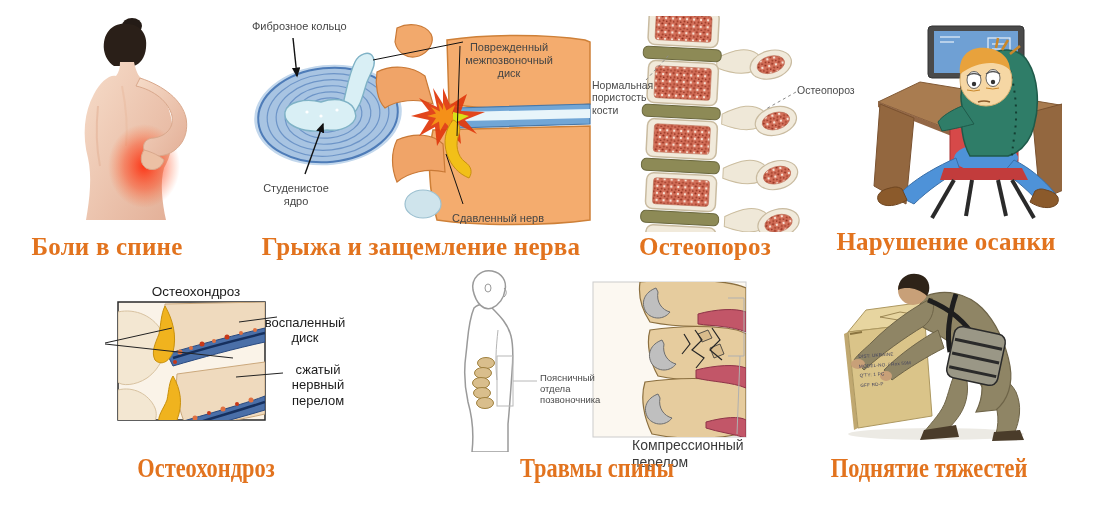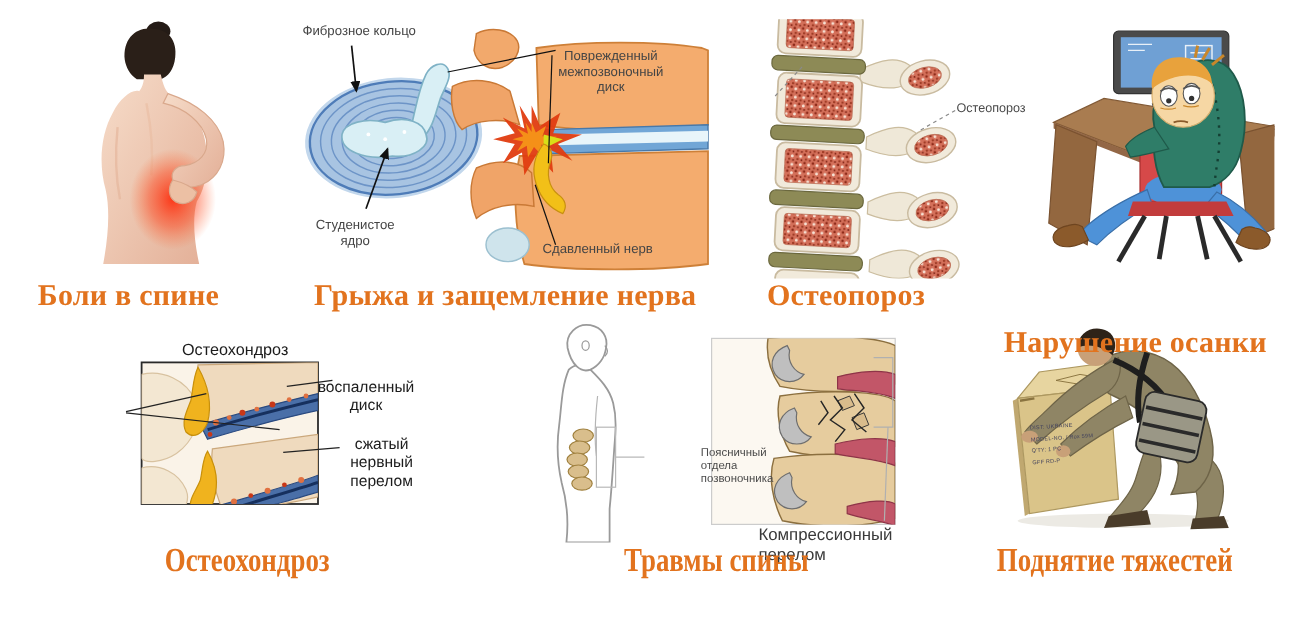--- a/index.html
+++ b/index.html
@@ -13,21 +13,21 @@
   .capTop{font-size:25px;letter-spacing:.2px;}
   .capBottom{font-size:28px;transform:translateX(-50%) scaleX(.8);}
   
   .lbl{position:absolute;white-space:pre-line;color:#3c3c3c;line-height:1.18;
        font-family:"Liberation Sans",sans-serif;}
   .lbl.c{text-align:center;}
   .lblHernia{font-size:11px;color:#454545;}
   .lblOsteo{font-size:10.5px;color:#4a4a4a;}
   .lblChond{font-size:13px;color:#1c1c1c;}
   .lblChondTitle{font-size:13.5px;color:#1c1c1c;}
-  .lblInj{font-size:9.5px;color:#4a4a4a;margin-left:44px;}
+  .lblInj{font-size:9.5px;color:#4a4a4a;}
   .lblFrac{font-size:14px;color:#3a3a3a;}
   .lblBox{font-size:4.6px;line-height:2.1;letter-spacing:.2px;color:#41415c;
           transform:rotate(-4deg);transform-origin:left top;}
 </style>
 </head>
 <body>
 
 <div class="canvas">
 
   <section class="panel" style="left:52px;top:16px;">
@@ -107,21 +107,21 @@
         <line x1="216" y1="192" x2="199" y2="142" stroke-width="1"></line>
       </g>
     </svg>
   </section>
   <div class="lbl lblHernia" style="left:252px;top:20px;width:110px;">Фиброзное кольцо</div>
   <div class="lbl lblHernia c" style="left:448px;top:13px;width:122px;margin-top:28px;">Поврежденный
 межпозвоночный
 диск</div>
   <div class="lbl lblHernia c" style="left:256px;top:182px;width:80px;">Студенистое
 ядро</div>
-  <div class="lbl lblHernia" style="left:452px;top:202px;width:110px;">Сдавленный нерв</div>
+  <div class="lbl lblHernia" style="left:452px;top:212px;width:110px;">Сдавленный нерв</div>
 
   <section class="panel" style="left:586px;top:16px;">
     <svg width="270" height="216" viewBox="0 0 270 216">
       <defs>
         <pattern id="pores" width="7" height="7" patternUnits="userSpaceOnUse">
           <rect width="7" height="7" fill="#D4705A"></rect>
           <circle cx="1.5" cy="1.5" r="1.1" fill="#8E2B1A"></circle>
           <circle cx="5" cy="3" r="1.2" fill="#F6E3D6"></circle>
           <circle cx="2.5" cy="5.5" r="1" fill="#9E3A24"></circle>
           <circle cx="5.8" cy="6.2" r="0.8" fill="#7E2315"></circle>
@@ -152,20 +152,23 @@
           <rect x="71" y="163" width="56" height="26" rx="3" fill="url(#pores)" stroke="#B86A52" stroke-width=".6"></rect>
           <rect x="66" y="210" width="70" height="30" rx="7" fill="#F1EADB" stroke="#C9BBA0" stroke-width="1.5"></rect>
         </g>
       </g>
       <g stroke="#8a8a8a" stroke-width="1" stroke-dasharray="3,3">
         <line x1="60" y1="64" x2="84" y2="38"></line>
         <line x1="210" y1="76" x2="180" y2="93"></line>
       </g>
     </svg>
   </section>
+  <div class="lbl lblOsteo" style="left:592px;top:79px;width:64px;">Нормальная
+пористость
+кости</div>
   <div class="lbl lblOsteo" style="left:797px;top:84px;width:80px;">Остеопороз</div>
 
   <section class="panel" style="left:862px;top:18px;">
     <svg width="200" height="204" viewBox="0 0 200 204">
       <g>
         <polygon points="16,84 58,64 204,88 120,124" fill="#A97C50" stroke="#825A36"></polygon>
         <polygon points="120,124 204,88 204,94 122,130" fill="#7E5634"></polygon>
         <polygon points="16,84 120,124 120,130 16,89" fill="#936746"></polygon>
         <polygon points="18,86 52,100 44,186 12,168" fill="#93673F" stroke="#7A5230"></polygon>
         <polygon points="170,94 200,86 206,170 178,182" fill="#93673F" stroke="#7A5230"></polygon>
@@ -363,18 +366,18 @@
     </svg>
   </section>
   <div class="lbl lblBox" style="left:858px;top:352px;width:70px;">DIST: UKRAINE
 MODEL-NO. / Rox 59M
 Q'TY: 1 PC
 GFF RD-P</div>
 
   <div class="cap capTop" style="left:421px;top:233px;">Грыжа и защемление нерва</div>
   <div class="cap capTop" style="left:107px;top:233px;">Боли в спине</div>
   <div class="cap capTop" style="left:705px;top:233px;">Остеопороз</div>
-  <div class="cap capTop" style="left:946px;top:228px;margin-top:44px;">Нарушение осанки</div>
+  <div class="cap capTop" style="left:946px;top:228px;">Нарушение осанки</div>
   <div class="cap capBottom" style="left:206px;top:452px;">Остеохондроз</div>
   <div class="cap capBottom" style="left:597px;top:452px;">Травмы спины</div>
   <div class="cap capBottom" style="left:929px;top:452px;">Поднятие тяжестей</div>
 
 </div>
 
 </body></html>

